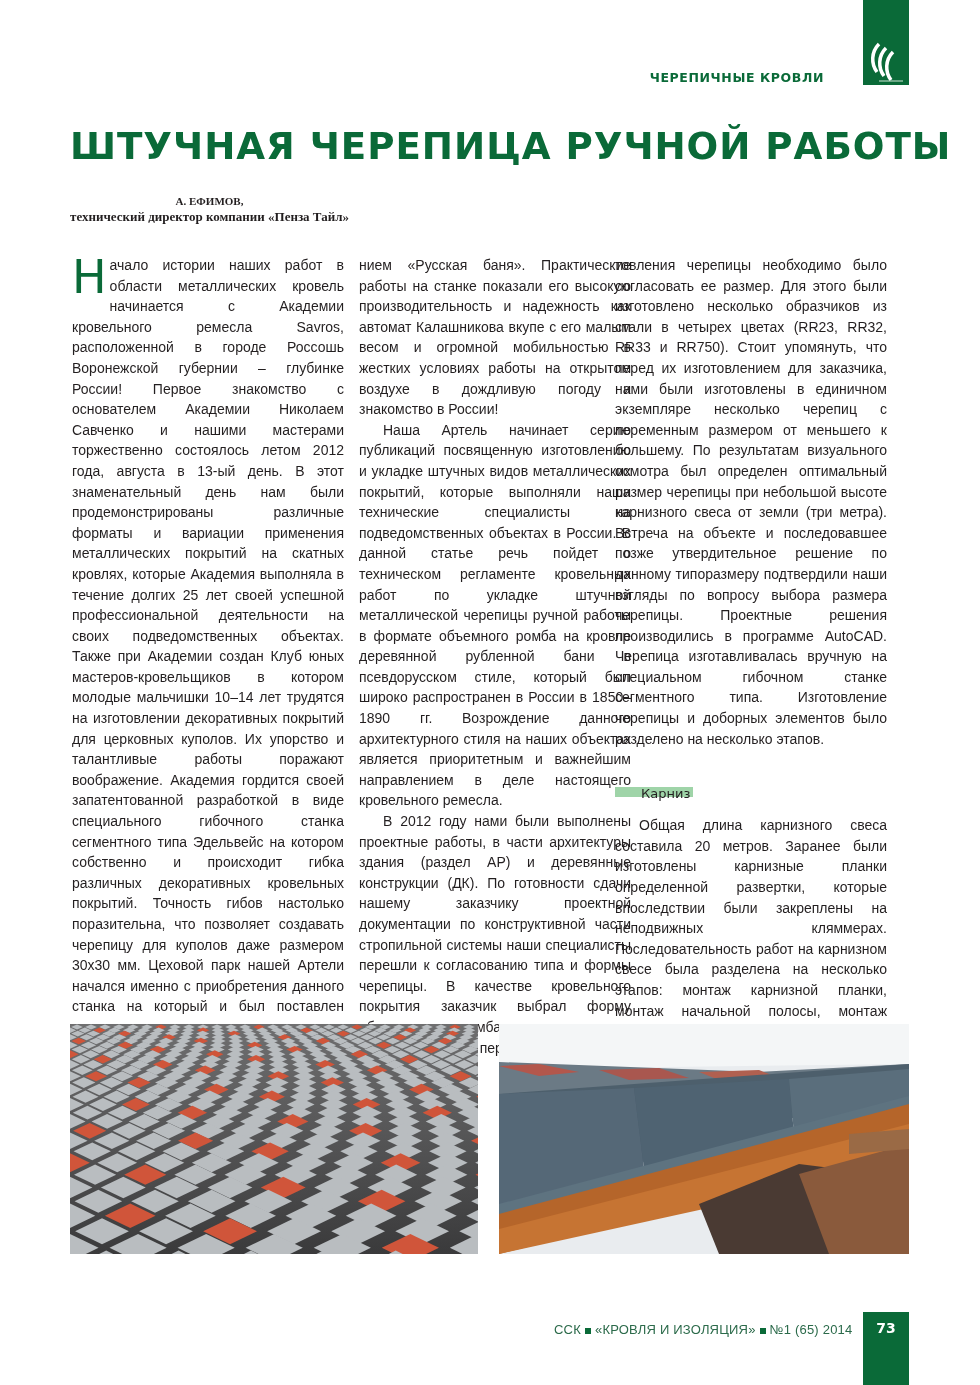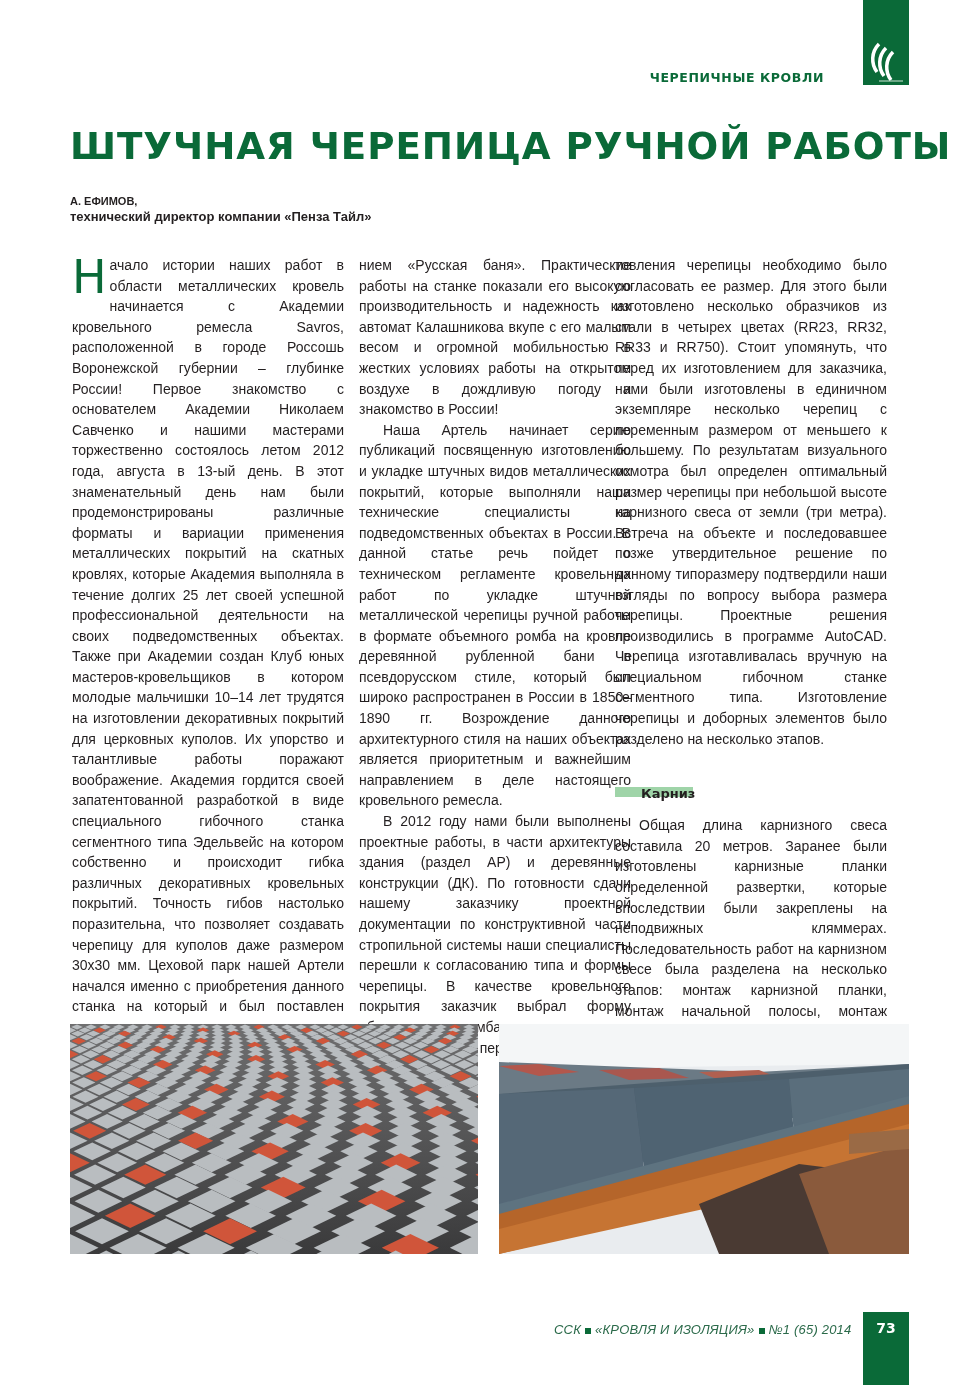--- a/index.html
+++ b/index.html
@@ -1,36 +1,36 @@
 <!DOCTYPE html>
 <html><head>
 <meta charset="utf-8">
 <style>
   html, body { margin:0; padding:0; background:#ffffff; }
   body { width:980px; height:1385px; position:relative; overflow:hidden; font-family:"Liberation Sans", sans-serif; color:#231f20; }
   .tab-top { position:absolute; left:863px; top:0; width:46px; height:85px; background:#0a6a38; }
   .tab-top svg { position:absolute; left:6px; top:38px; }
   .section-label { position:absolute; right:156px; top:70px; font-family:"DejaVu Sans", sans-serif; font-weight:bold; font-size:12.5px; letter-spacing:0.6px; color:#0a6a38; }
   .title { position:absolute; left:70px; top:124px; font-family:"DejaVu Sans", sans-serif; font-weight:bold; font-size:38px; letter-spacing:1px; color:#0a6a38; transform:scaleX(0.98); transform-origin:left; white-space:nowrap; }
-  .author { position:absolute; left:70px; top:193px; font-family:Liberation Sans, sans-serif; font-weight:bold; font-size:11px; line-height:16px; color:#231f20; }
+  .author { position:absolute; left:70px; top:193px; font-family:Liberation Serif, serif; font-weight:bold; font-size:11px; line-height:16px; color:#231f20;text-align:center; }
   .author .role { font-size:13px; }
   .col { position:absolute; top:255px; width:272px; font-size:14px; line-height:20.6px; text-align:justify; }
   .col p { margin:0; }
   .col p.indent { text-indent:24px; }
   .col1 { left:72px; }
   .col2 { left:359px; }
   .col3 { left:615px; }
   .dropcap { float:left; font-family:"DejaVu Sans", sans-serif; font-size:46px; line-height:40px; color:#0a6a38; margin:2px 3px 0 0; }
   .subhead { margin:34px 0 10px 0 !important; position:relative; height:22px; }
   .subhead .bar { position:absolute; left:0; top:4px; width:78px; height:10px; background:#9fd4a8; }
-  .subhead .txt { position:relative; left:26px; font-family:"DejaVu Sans", sans-serif; font-weight:bold; font-size:13px; color:#231f20; }
+  .subhead .txt { position:relative; left:26px; font-family:"DejaVu Sans", sans-serif; font-weight:normal; font-size:13px; color:#231f20; }
   .photo { position:absolute; top:1024px; height:230px; overflow:hidden; }
   .photo1 { left:70px; width:408px; }
   .photo2 { left:499px; width:410px; }
-  .footer-text { position:absolute; left:554px; top:1322px; font-size:13px; color:#2b6a4a; letter-spacing:0.2px;font-style:italic; }
+  .footer-text { position:absolute; left:554px; top:1322px; font-size:13px; color:#2b6a4a; letter-spacing:0.2px; }
   .footer-text .sq { display:inline-block; width:6px; height:6px; background:#0a6a38; margin:0 4px; vertical-align:middle; }
   .page-tab { position:absolute; left:863px; top:1312px; width:46px; height:73px; background:#0a6a38; }
   .page-num { position:absolute; left:0; top:8px; width:46px; text-align:center; font-family:"DejaVu Sans", sans-serif; font-weight:bold; font-size:14px; color:#ffffff; }
 </style>
 </head>
 <body>
 
 <div class="tab-top">
   <svg width="36" height="44" viewBox="0 0 36 44">
     <path d="M10 6 C2 14 2 26 8 34" stroke="#fff" stroke-width="3.5" fill="none"></path>

